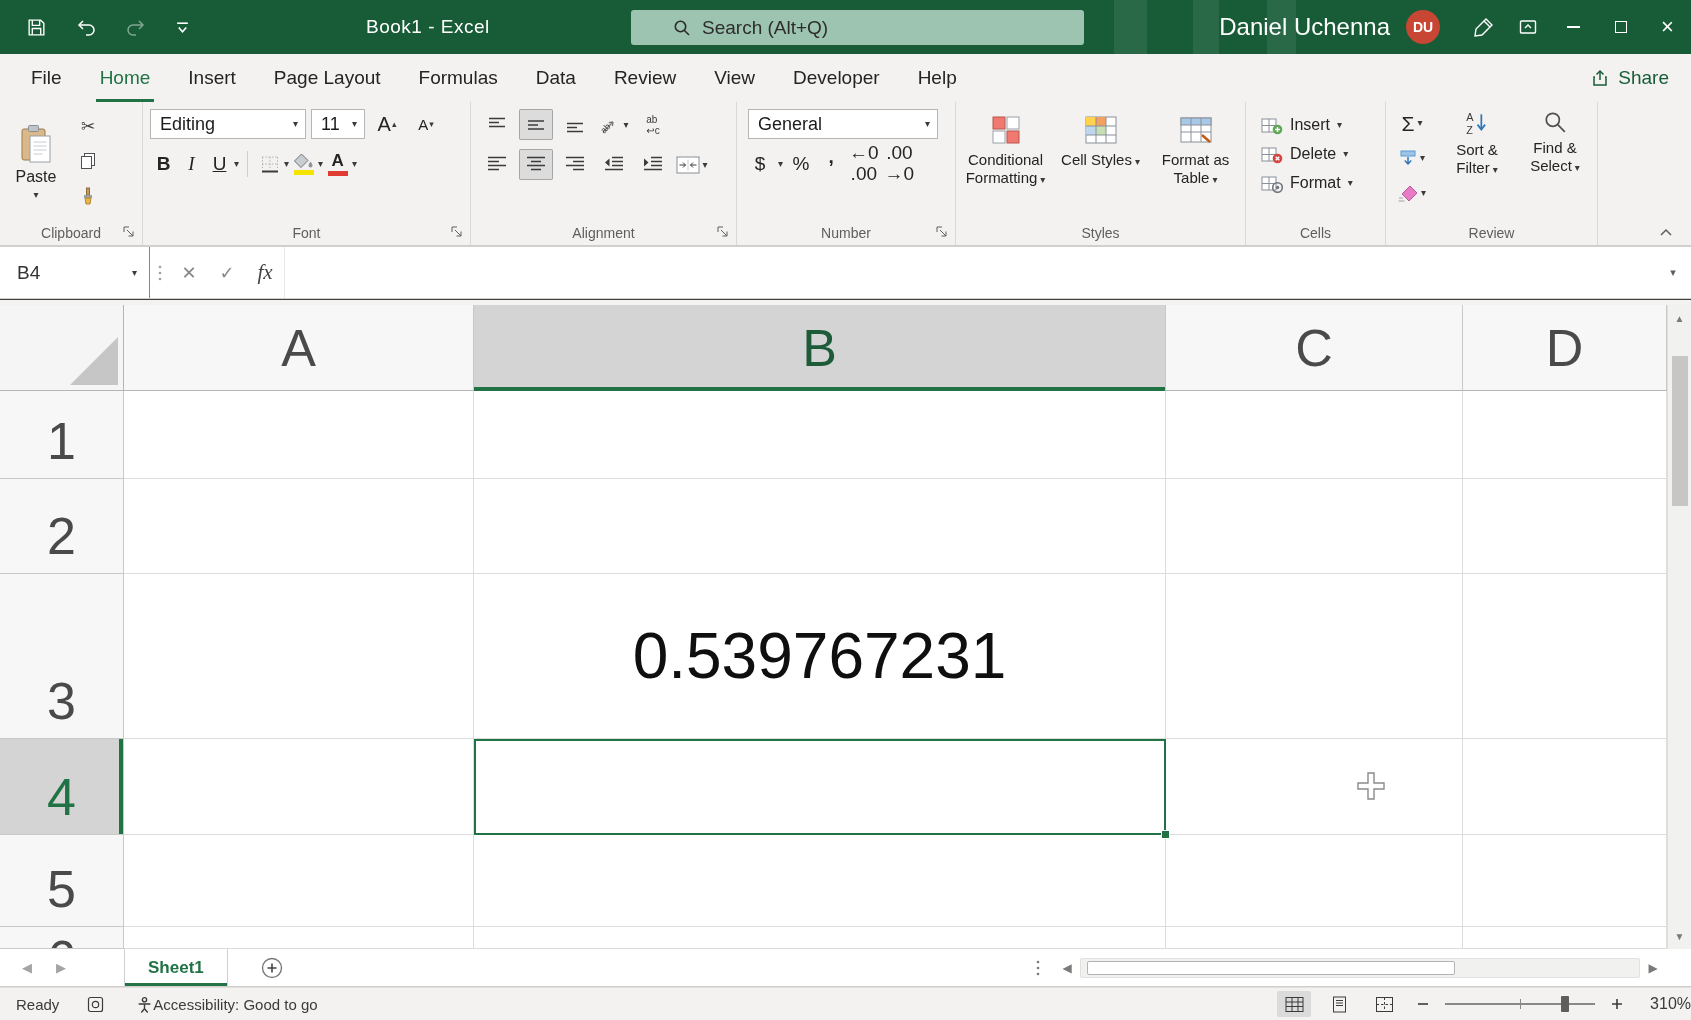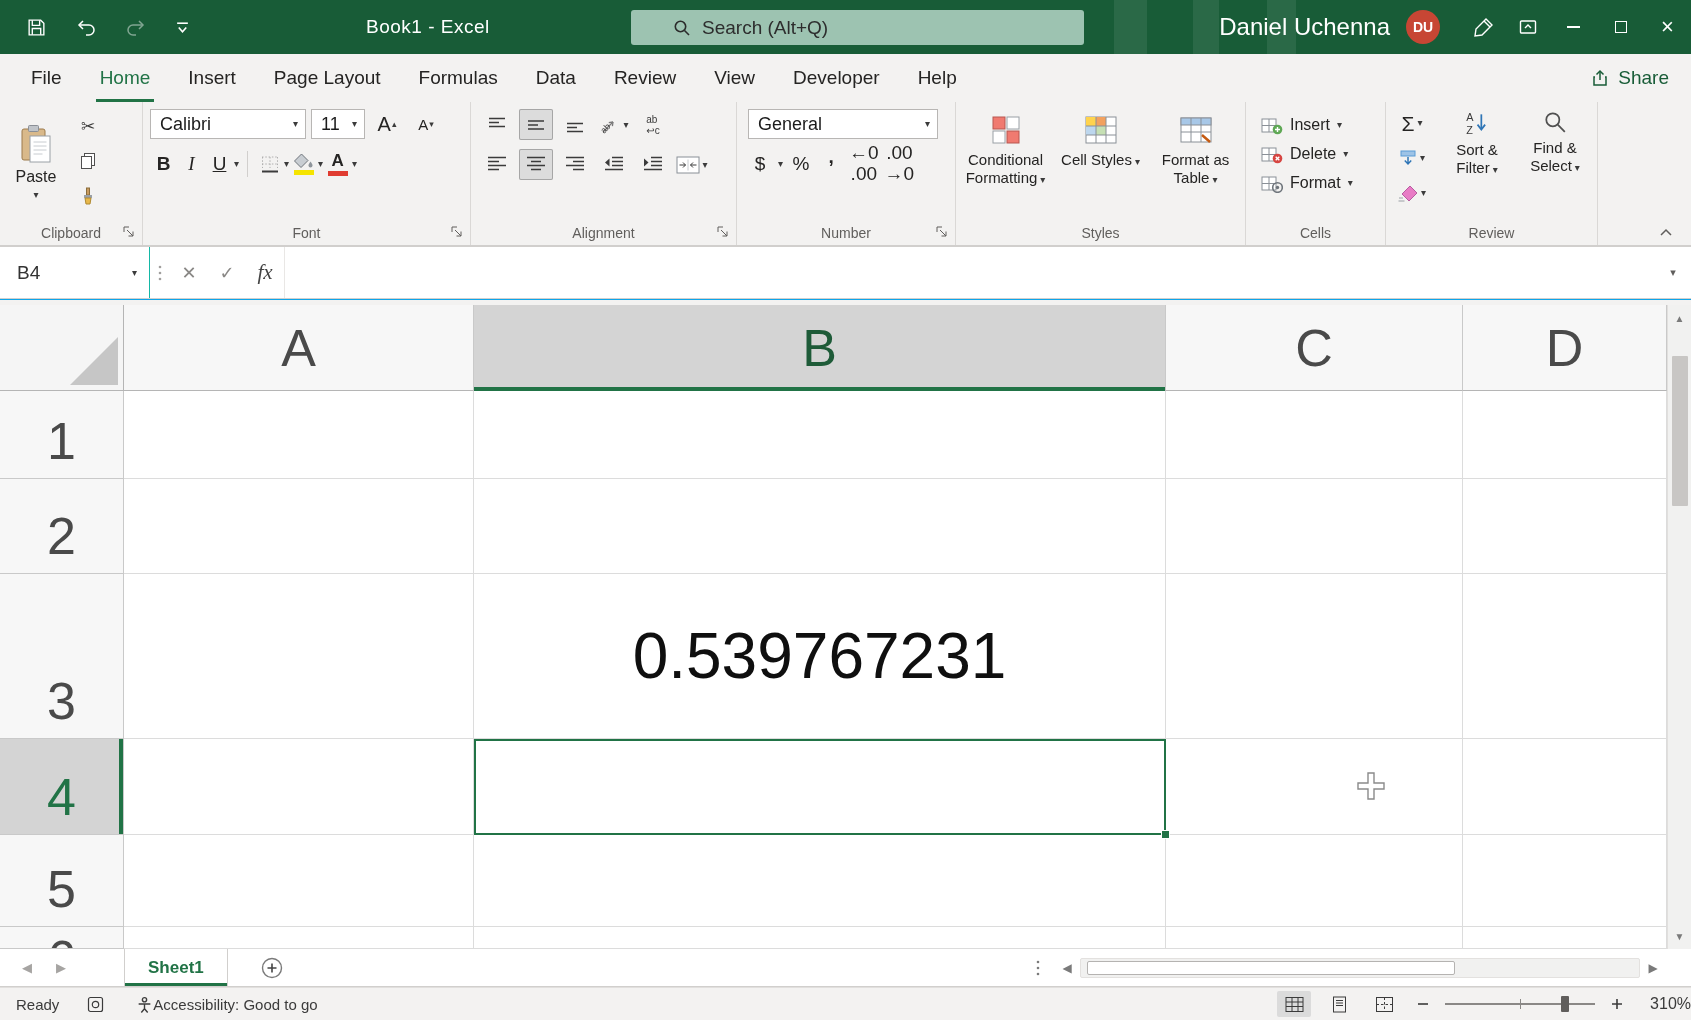--- a/index.html
+++ b/index.html
@@ -1,17 +1,17 @@
 <!DOCTYPE html>
 <html><head>
 <meta charset="utf-8">
 <style>
   *{margin:0;padding:0;box-sizing:border-box;}
   body{font-family:"Liberation Sans",sans-serif;background:#fff;user-select:none;}
-  #app{position:relative;width:1691px;height:1020px;background:#0ea5e9;overflow:hidden;color:#252423;}
+  #app{position:relative;width:1691px;height:1020px;background:#404040;overflow:hidden;color:#252423;}
 
   
   .titlebar{position:absolute;top:0;left:0;right:0;height:54px;background:#185C37;display:flex;align-items:center;color:#fff;}
   .qat{display:flex;align-items:center;gap:28px;padding-left:26px;}
   .tbtn{display:inline-flex;align-items:center;justify-content:center;cursor:pointer;}
   .dim{opacity:.45;}
   .app-title{position:absolute;left:366px;top:0;height:54px;display:flex;align-items:center;font-size:19px;letter-spacing:.5px;}
   .tb-art{position:absolute;left:1085px;top:0;width:240px;height:54px;opacity:.08;pointer-events:none;
     background:linear-gradient(90deg,transparent 0 12%,#fff 12% 26%,transparent 26% 45%,#fff 45% 56%,transparent 56% 76%,#fff 76% 88%,transparent 88%);}
   .search-box{position:absolute;left:631px;top:10px;width:453px;height:35px;background:#9DC3B1;border-radius:3px;display:flex;align-items:center;gap:11px;padding-left:42px;color:#2D2D2D;font-size:19px;cursor:text;}
@@ -289,21 +289,21 @@
             <path d="M2 2h5M2 2v5"></path>
             <path d="M5 5l6 6"></path>
             <path d="M11 6.5V11H6.5"></path>
           </svg>
       </span>
     </div>
 
     <div class="rgroup g-font">
       <div class="frow1">
         <div class="combo font-name">
-          <span>Calibri</span>
+          <span>Editing</span>
           <span class="chev">▾</span>
         </div>
         <div class="combo font-size">
           <span>11</span>
           <span class="chev">▾</span>
         </div>
         <span class="sbtn fsz">
             <span>A</span>
             <sup>▴</sup>
           </span>

